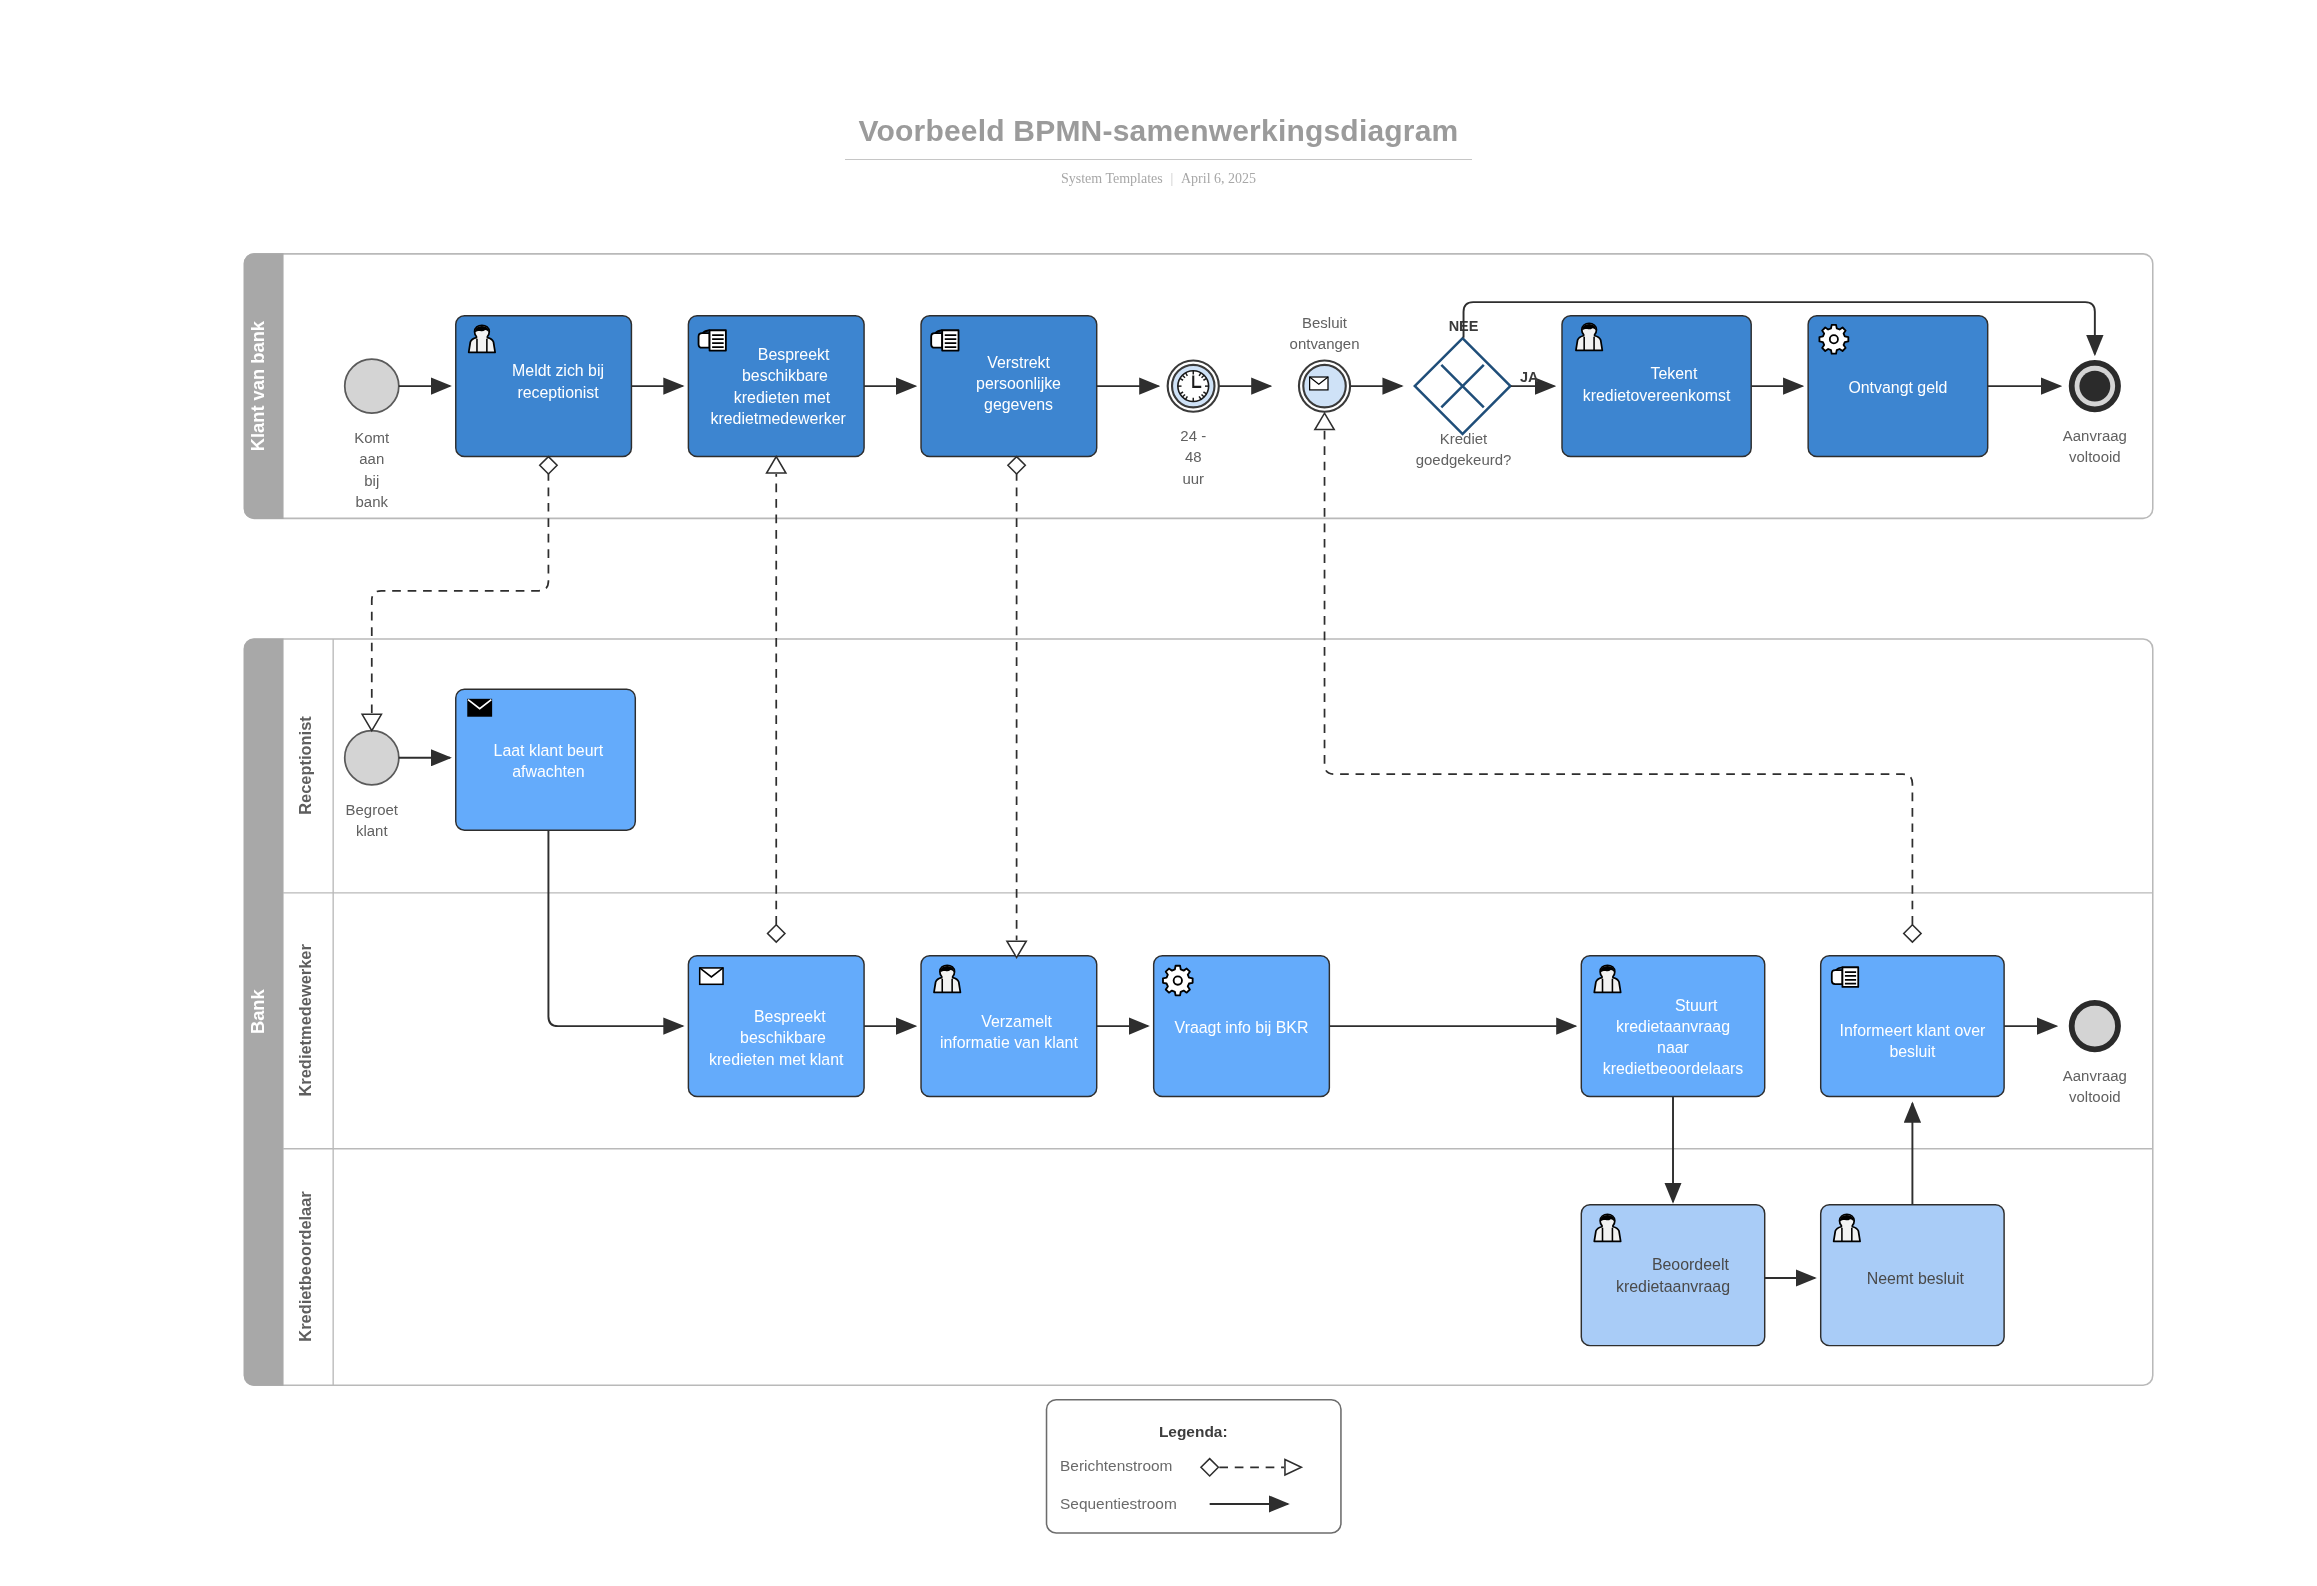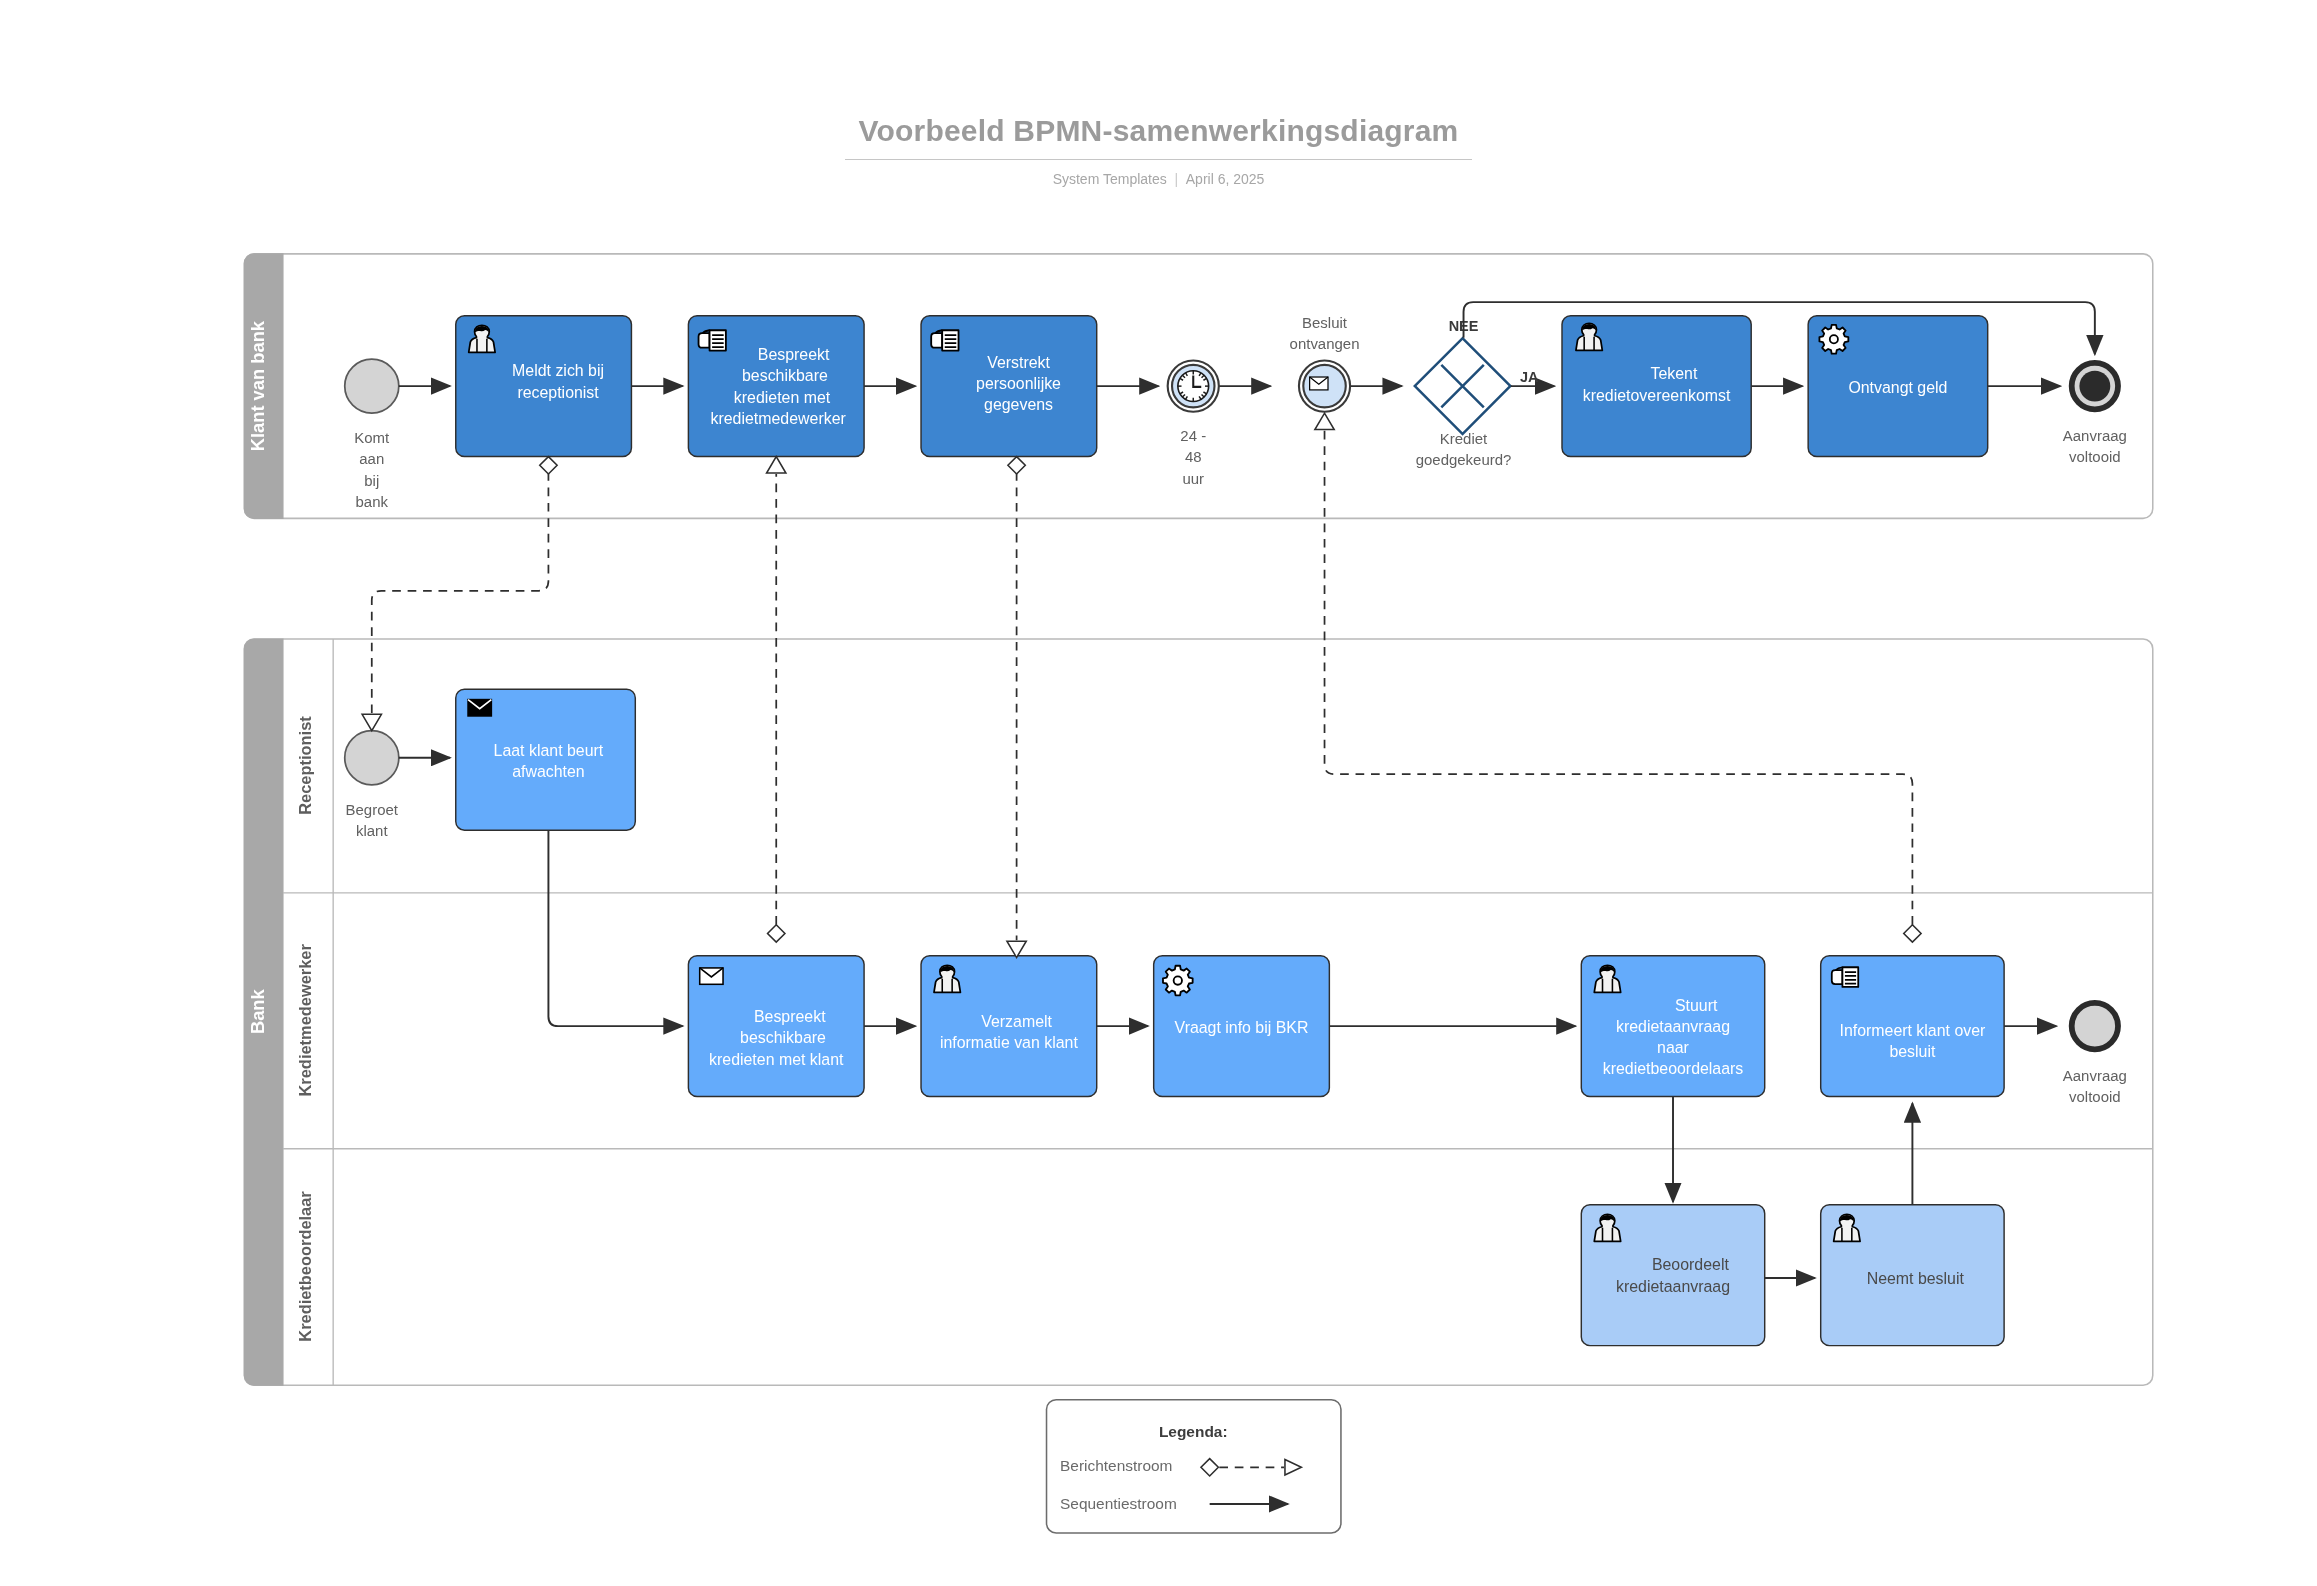--- a/index.html
+++ b/index.html
@@ -2,21 +2,21 @@
 <html><head>
 <meta charset="utf-8">
 <style>
   html,body{margin:0;padding:0;background:#ffffff;}
   body{width:2317px;height:1586px;font-family:"Liberation Sans",sans-serif;overflow:hidden;}
   #stage{position:relative;width:2317px;height:1586px;background:#fff;padding-left:42px;}
 
   .doc-head{position:absolute;left:0;top:114px;width:2317px;text-align:center;}
   .doc-title{font-size:30px;font-weight:bold;color:#9b9b9b;letter-spacing:0.2px;
              display:inline-block;padding:0 13.5px 10.6px 13.5px;border-bottom:1.5px solid #c6c6c6;}
-  .doc-sub{margin-top:11.6px;font-size:14px;color:#a7a7a7;}
+  .doc-sub{margin-top:11.6px;font-size:14px;color:#a7a7a7;font-family:Liberation Serif, serif;}
   .doc-sub .sep{display:inline-block;padding:0 7.7px;color:#c9c9c9;}
 
   svg.diagram{position:absolute;left:0;top:0;width:2317px;height:1586px;}
   .pool-body{fill:#ffffff;stroke:#b9b9b9;stroke-width:1.6;}
   .pool-head{fill:#a8a8a8;stroke:#a8a8a8;stroke-width:1.2;}
   .pool-head-label{fill:#ffffff;font-size:19px;font-weight:bold;font-family:"Liberation Sans",sans-serif;}
   .lane-line{stroke:#b9b9b9;stroke-width:1.4;}
   .lane-label{fill:#5e5e5e;font-size:17px;font-weight:bold;font-family:"Liberation Sans",sans-serif;}
 
   .task-dark{fill:#3d85d0;stroke:#2e2e2e;stroke-width:1.5;}

